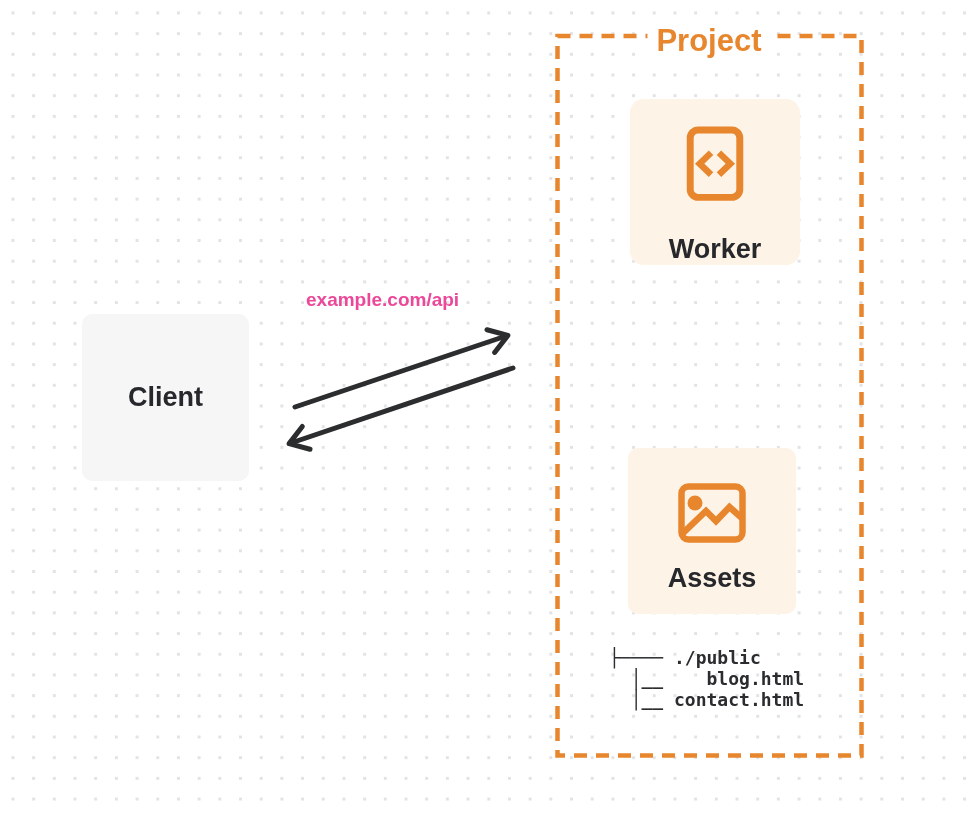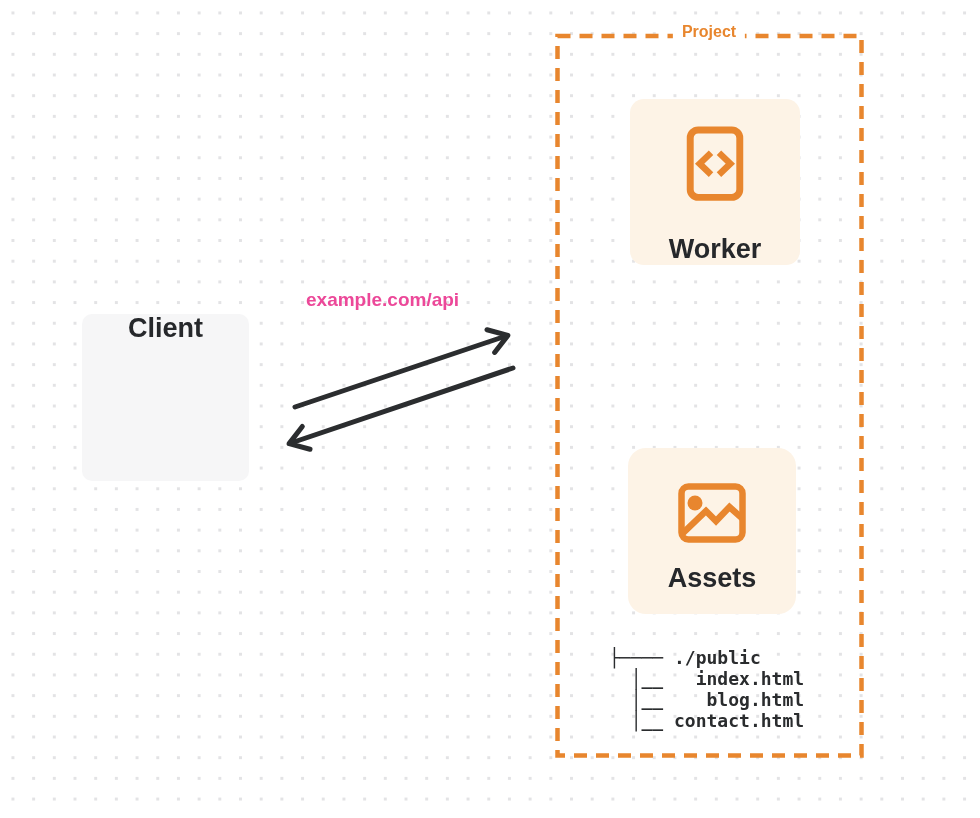--- a/index.html
+++ b/index.html
@@ -19,39 +19,39 @@
     pointer-events: none;
   }
   .node {
     position: absolute;
     display: flex; flex-direction: column; align-items: center;
     box-sizing: border-box;
   }
   .client-box {
     left: 82px; top: 314px; width: 167px; height: 167px;
     background: #f6f6f7; border-radius: 10px;
-    justify-content: flex-start;
+    justify-content: center;
   }
   .node-label {
     font-size: 27px; font-weight: bold; color: #26282b; line-height: 1.1;
   }
   .worker-box {
     left: 630px; top: 99px; width: 170px; height: 166px;
     background: #fdf3e6; border-radius: 14px;
     padding-top: 27px; gap: 34px;
   }
   .assets-box {
     left: 628px; top: 448px; width: 168px; height: 166px;
-    background: #fdf3e6; border-radius: 18px;
+    background: #fdf3e6; border-radius: 10px;
     padding-top: 35px; gap: 21px;
   }
   .project-label {
     position: absolute; left: 709px; top: 22px;
     transform: translateX(-50%);
-    font-size: 16px; font-weight: bold; color: #e8862e;
+    font-size: 31px; font-weight: bold; color: #e8862e;
     background: #ffffff; padding: 1px 9px;
     white-space: nowrap;
   }
   .conn-label {
     position: absolute; left: 306px; top: 289px;
     font-size: 19px; font-weight: bold; color: #ec4899;
     white-space: nowrap;
   }
   .file-tree {
     position: absolute; left: 609px; top: 647px;
@@ -103,16 +103,15 @@
       <circle cx="17" cy="20" r="7.5" fill="#e8862e"></circle>
       <path d="M3 52 L28 28 L38 38 L51.5 24 L65 36" fill="none" stroke="#e8862e" stroke-width="6.5" stroke-linejoin="miter"></path>
     </g>
     <rect x="3.5" y="3.5" width="61" height="53" rx="7" fill="none" stroke="#e8862e" stroke-width="6.5"></rect>
   </svg>
   <span class="node-label">Assets</span>
 </div>
 
 <div class="file-tree">
   <div class="tree-line">├──── ./public</div>
-  <div class="tree-line">  │__   index.html</div>
   <div class="tree-line">  │__    blog.html</div>
   <div class="tree-line">  │__ contact.html</div>
 </div>
 
 </body></html>

